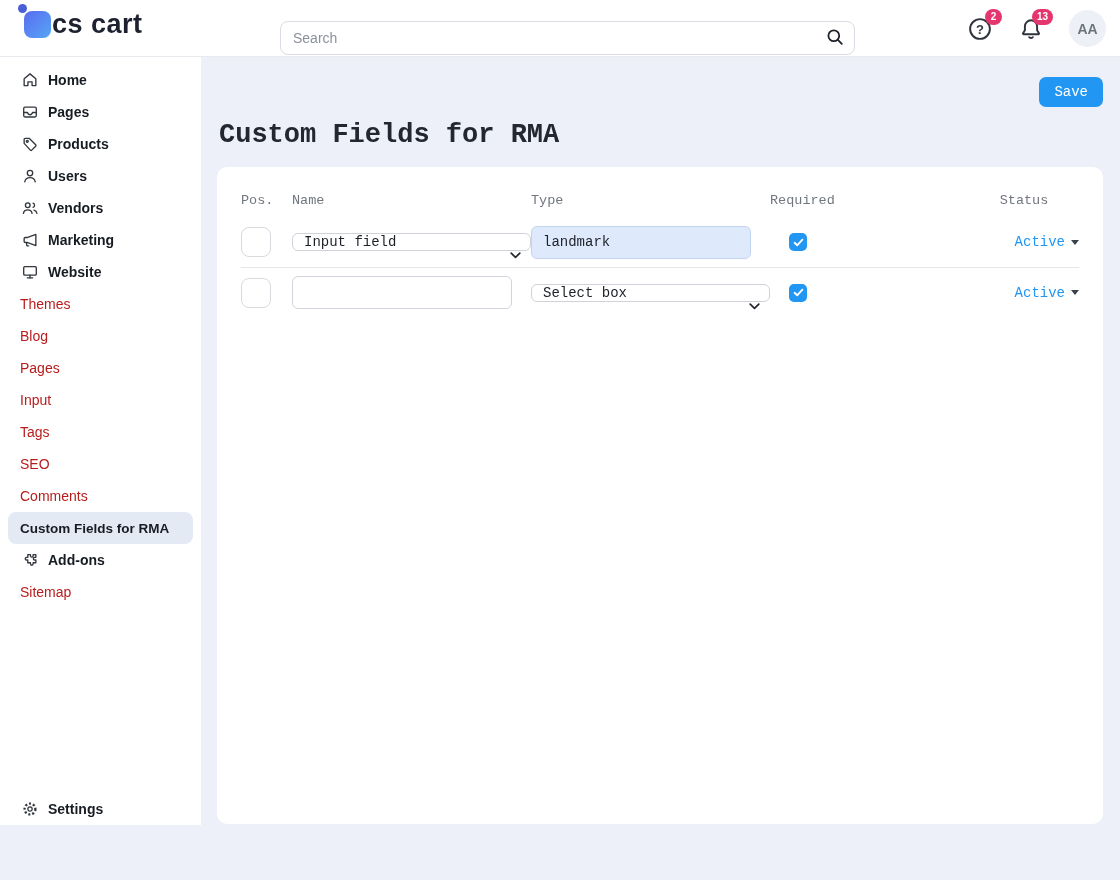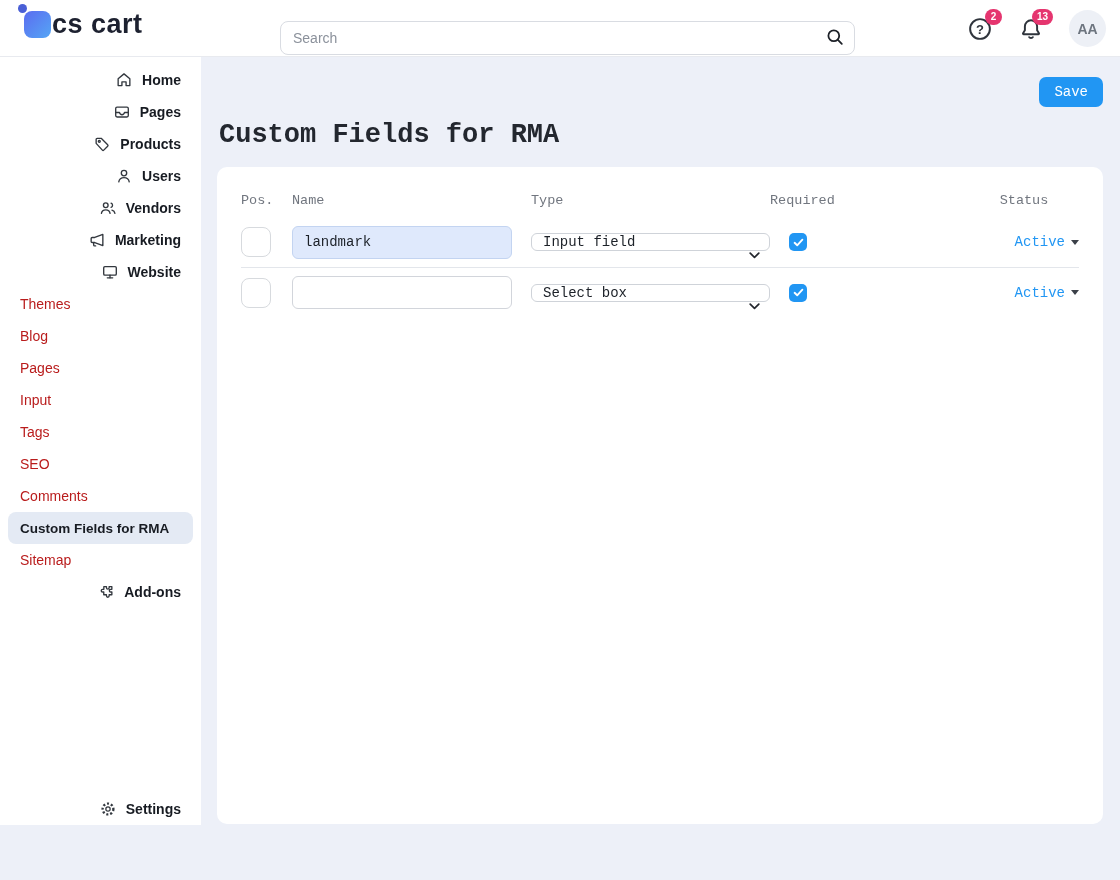--- a/index.html
+++ b/index.html
@@ -90,21 +90,21 @@
     flex-shrink: 0;
   }
   .nav { list-style: none; display: flex; flex-direction: column; flex: 1; }
   .nav-item {
     height: 32px; margin: 0 8px; padding: 0 12px;
     border-radius: 8px;
     display: flex; align-items: center; gap: 8px;
     font-size: 14px; color: #b91c1c;
     cursor: pointer; white-space: nowrap;
   }
-  .nav-item.primary { font-weight: bold; color: #171b22; justify-content: flex-end; }
+  .nav-item.primary { font-weight: bold; color: #171b22; }
   .nav-item.active { background: #e4eaf4; font-weight: bold; color: #171b22; font-size: 13.5px; }
   .nav-icon { width: 20px; height: 20px; display: flex; align-items: center; justify-content: center; flex-shrink: 0; color: #33383f; }
   .nav-spacer { flex: 1; }
 
   
   .main { flex: 1; padding: 20px 17px 0 16px; font-family: Liberation Mono, monospace; }
   .save-row { display: flex; justify-content: flex-end; }
   .save-btn {
     height: 30px; padding: 0 15px;
     background: #2196f3; color: #fff;
@@ -309,30 +309,30 @@
         </li>
         <li class="nav-item sub">
           <span>SEO</span>
         </li>
         <li class="nav-item sub">
           <span>Comments</span>
         </li>
         <li class="nav-item sub active">
           <span>Custom Fields for RMA</span>
         </li>
+        <li class="nav-item primary">
+          <span class="nav-icon">
+            <svg width="18" height="18" viewBox="0 0 20 20" fill="none" stroke="currentColor" stroke-width="1.5" stroke-linecap="round" stroke-linejoin="round">
+              <path d="M7.6 4h2.9v1.3a1.5 1.5 0 0 0 3 0V4h3v3h-1.3a1.5 1.5 0 0 0 0 3h1.3v3h-3v1.3a1.5 1.5 0 0 1-3 0V13h-3v-3H6.2a1.5 1.5 0 0 1 0-3h1.4z"></path>
+            </svg>
+          </span>
+          <span>Add-ons</span>
+        </li>
         <li class="nav-item sub">
           <span>Sitemap</span>
-        </li>
-        <li class="nav-item primary">
-          <span class="nav-icon">
-            <svg width="18" height="18" viewBox="0 0 20 20" fill="none" stroke="currentColor" stroke-width="1.5" stroke-linecap="round" stroke-linejoin="round">
-              <path d="M7.6 4h2.9v1.3a1.5 1.5 0 0 0 3 0V4h3v3h-1.3a1.5 1.5 0 0 0 0 3h1.3v3h-3v1.3a1.5 1.5 0 0 1-3 0V13h-3v-3H6.2a1.5 1.5 0 0 1 0-3h1.4z"></path>
-            </svg>
-          </span>
-          <span>Add-ons</span>
         </li>
         <li class="nav-spacer"></li>
         <li class="nav-item primary">
           <span class="nav-icon">
             <svg width="18" height="18" viewBox="0 0 20 20" fill="none" stroke="currentColor">
               <circle cx="10" cy="10" r="6" stroke-width="2.6" stroke-dasharray="2.3 2.1"></circle>
               <circle cx="10" cy="10" r="2.4" stroke-width="1.4"></circle>
             </svg>
           </span>
           <span>Settings</span>
@@ -350,27 +350,27 @@
       <div class="thead">
         <div>Pos.</div>
         <div>Name</div>
         <div>Type</div>
         <div>Required</div>
         <div class="th-status">Status</div>
       </div>
       <div id="table-body">
           <div class="trow">
             <div><input class="pos-input" type="text" value="" style=""></div>
-            <div><input class="name-input filled" type="text" value="landmark" style=""></div>
             <div><span class="select-wrap">
        <select class="type-select"><option>Input field</option></select>
        <span class="select-chevron"><svg width="11" height="7" viewBox="0 0 11 7" fill="none" stroke="currentColor" stroke-width="1.7" stroke-linecap="round" stroke-linejoin="round">
                     <path d="M1.2 1.2 5.5 5.4 9.8 1.2"></path>
                   </svg></span>
      </span></div>
+            <div><input class="name-input filled" type="text" value="landmark" style=""></div>
             <div>
               <span class="checkbox" role="checkbox" aria-checked="true">
                 <svg width="13" height="13" viewBox="0 0 14 14" fill="none" stroke="#fff" stroke-width="2" stroke-linecap="round" stroke-linejoin="round">
                   <path d="M2.8 7.3 5.6 10 11.2 4"></path>
                 </svg>
               </span>
             </div>
             <div class="status-cell"><span class="status-link">
        <span>Active</span>
        <span class="caret-down"></span>

